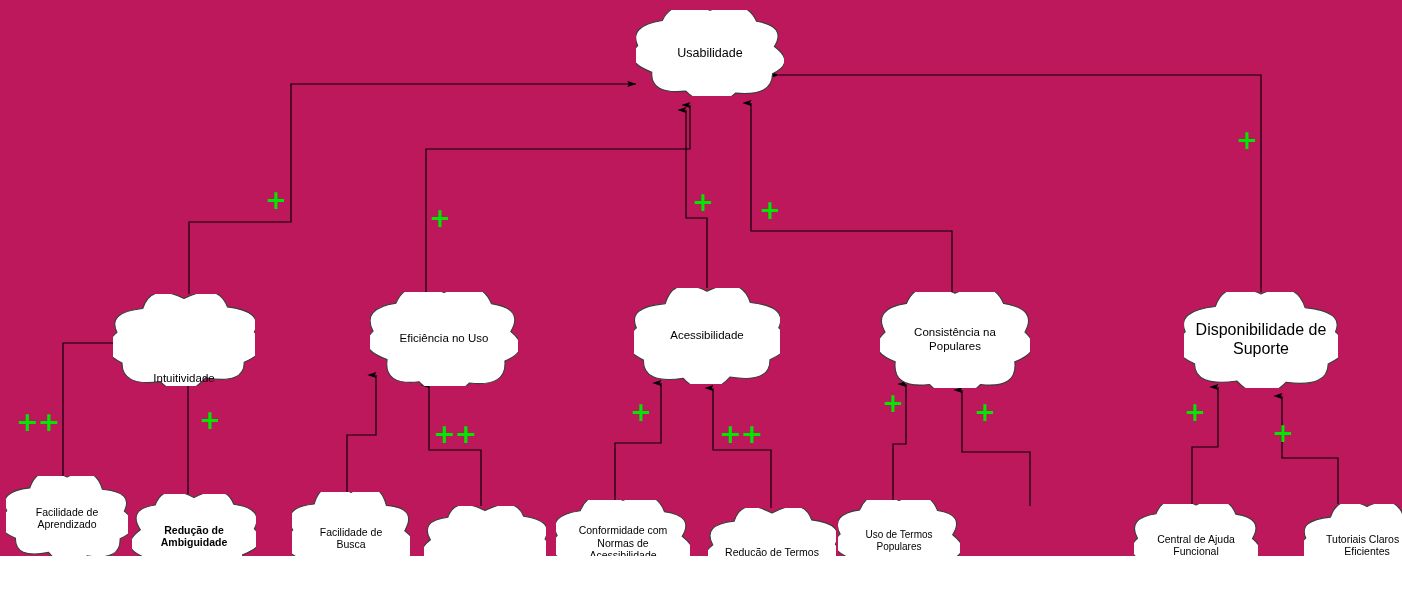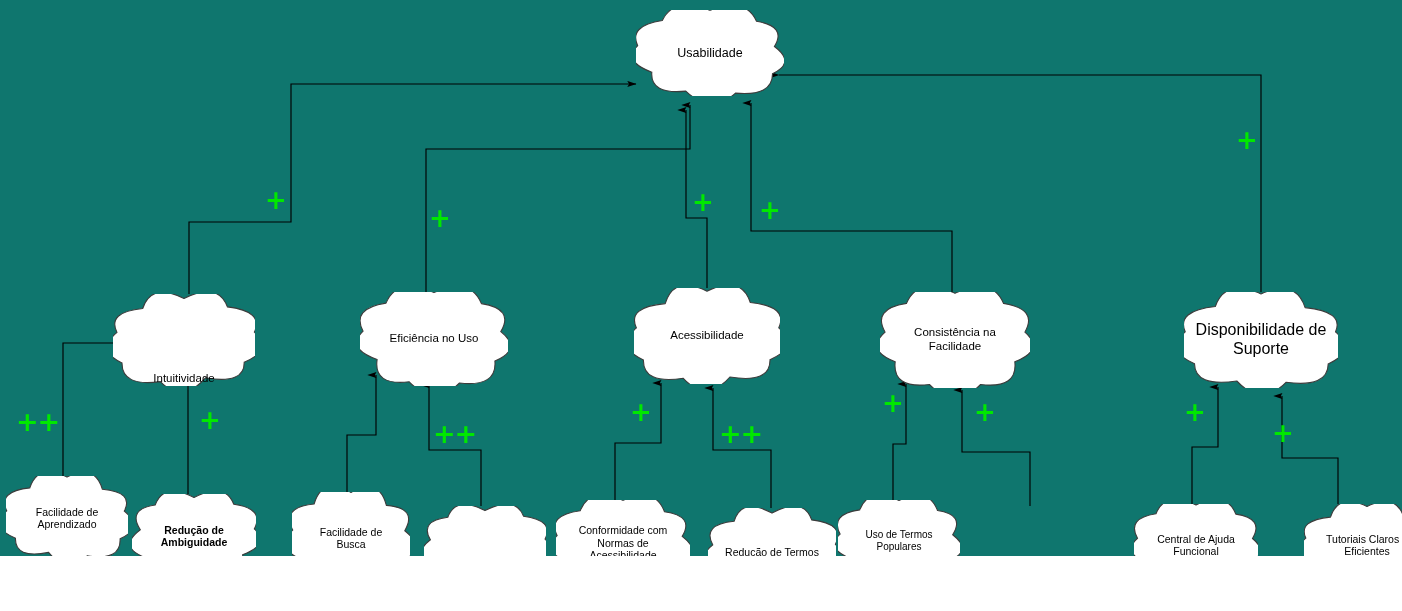--- a/index.html
+++ b/index.html
@@ -1,18 +1,18 @@
 <!DOCTYPE html>
 <html><head>
 <meta charset="utf-8">
 <title>Softgoal Interdependency Graph</title>
 <style>
   html,body{margin:0;padding:0;background:#ffffff;}
   body{font-family:"Liberation Sans",sans-serif;}
-  #stage{position:relative;width:1402px;height:556px;background:#0f766e;overflow:hidden;}
+  #stage{position:relative;width:1402px;height:556px;background:#be185d;overflow:hidden;}
   #edges{position:absolute;left:0;top:0;width:1402px;height:611px;}
   .cloud{position:absolute;display:flex;align-items:center;justify-content:center;text-align:center;color:#000;}
   .cloud svg{position:absolute;left:0;top:0;width:100%;height:100%;}
   .cloud .lbl{position:relative;z-index:2;line-height:1.18;padding:0 6px;white-space:pre-line;}
   .plus{position:absolute;color:#00e800;font-weight:bold;line-height:1;z-index:5;
         font-family:"DejaVu Sans",sans-serif;letter-spacing:-1px;}
 </style>
 </head>
 <body>
 
@@ -52,38 +52,38 @@
         <path d="M 74.0 0.3 Q 109.4 -13.6 120.5 11.3 Q 151.0 16.4 138.4 36.5 Q 160.1 52.6 136.5 63.7 Q 136.8 86.4 99.5 83.1 Q 75.0 104.9 49.8 81.1 Q 14.1 84.7 15.8 62.2 Q -14.0 51.0 1.7 35.7 Q -7.7 15.9 26.3 10.5 Q 37.9 -13.9 74.0 0.3 Z" fill="#ffffff" stroke="#3c3c3c" stroke-width="1.1"></path>
       </svg>
       <div class="lbl" style="font-size: 12.5px;">Usabilidade</div>
     </div>
     <div class="cloud" style="left: 113px; top: 294px; width: 142px; height: 92px; align-items: flex-end;">
       <svg viewBox="0 0 142 92" preserveAspectRatio="none">
         <path d="M 71.0 4.5 Q 105.0 -12.5 114.4 12.9 Q 150.9 17.2 141.4 38.1 Q 160.6 55.8 131.2 68.2 Q 131.6 90.5 92.5 83.8 Q 69.3 110.2 47.4 87.6 Q 8.7 93.0 9.0 68.9 Q -17.8 56.6 4.0 38.4 Q -6.2 18.1 29.7 14.5 Q 38.3 -11.8 71.0 4.5 Z" fill="#ffffff" stroke="#3c3c3c" stroke-width="1.1"></path>
       </svg>
       <div class="lbl" style="font-size: 11.5px;">Intuitividade</div>
     </div>
-    <div class="cloud" style="left: 360px; top: 292px; width: 148px; height: 94px;">
+    <div class="cloud" style="left: 370px; top: 292px; width: 148px; height: 94px;">
       <svg viewBox="0 0 148 94" preserveAspectRatio="none">
         <path d="M 74.0 0.6 Q 110.2 -15.6 121.4 11.6 Q 154.5 16.8 140.8 39.6 Q 162.7 57.2 134.9 69.1 Q 137.1 95.2 99.5 91.0 Q 74.5 115.4 49.2 89.8 Q 13.4 94.1 17.1 67.6 Q -14.8 55.9 3.1 39.2 Q -8.9 16.5 26.0 11.1 Q 37.4 -15.8 74.0 0.6 Z" fill="#ffffff" stroke="#3c3c3c" stroke-width="1.1"></path>
       </svg>
       <div class="lbl" style="font-size: 11.5px;">Eficiência no Uso</div>
     </div>
     <div class="cloud" style="left: 634px; top: 288px; width: 146px; height: 96px;">
       <svg viewBox="0 0 146 96" preserveAspectRatio="none">
         <path d="M 73.0 3.2 Q 107.0 -13.6 116.3 14.5 Q 154.6 18.4 144.8 39.8 Q 165.8 58.6 136.0 71.7 Q 136.4 95.7 95.9 89.0 Q 72.4 115.2 49.3 90.3 Q 9.0 96.5 9.4 71.9 Q -19.5 58.9 2.4 39.9 Q -7.2 19.1 31.2 15.6 Q 39.9 -13.1 73.0 3.2 Z" fill="#ffffff" stroke="#3c3c3c" stroke-width="1.1"></path>
       </svg>
       <div class="lbl" style="font-size: 11.5px;">Acessibilidade</div>
     </div>
     <div class="cloud" style="left: 880px; top: 292px; width: 150px; height: 96px;">
       <svg viewBox="0 0 150 96" preserveAspectRatio="none">
         <path d="M 75.0 1.3 Q 112.2 -15.7 123.5 11.4 Q 158.2 16.8 144.9 40.2 Q 165.3 57.8 134.8 69.8 Q 137.9 96.9 100.6 92.5 Q 75.0 118.1 49.4 92.5 Q 12.1 96.9 15.2 69.8 Q -15.3 57.8 5.1 40.2 Q -8.2 16.8 26.5 11.4 Q 37.8 -15.7 75.0 1.3 Z" fill="#ffffff" stroke="#3c3c3c" stroke-width="1.1"></path>
       </svg>
       <div class="lbl" style="font-size: 11.5px;">Consistência na
-Facilidade</div>
+Populares</div>
     </div>
     <div class="cloud" style="left: 1184px; top: 292px; width: 154px; height: 96px;">
       <svg viewBox="0 0 154 96" preserveAspectRatio="none">
         <path d="M 77.0 1.9 Q 111.6 -13.5 121.1 15.6 Q 160.5 19.5 151.5 39.9 Q 173.3 58.7 144.2 71.9 Q 143.9 96.0 102.0 90.3 Q 77.6 115.2 52.8 89.0 Q 10.8 95.1 10.5 71.7 Q -19.6 58.5 1.2 39.8 Q -7.9 18.8 31.3 14.5 Q 41.4 -14.0 77.0 1.9 Z" fill="#ffffff" stroke="#3c3c3c" stroke-width="1.1"></path>
       </svg>
       <div class="lbl" style="font-size: 16px;">Disponibilidade de
 Suporte</div>
     </div>
     <div class="cloud" style="left: 6px; top: 476px; width: 122px; height: 84px;">
       <svg viewBox="0 0 122 84" preserveAspectRatio="none">

